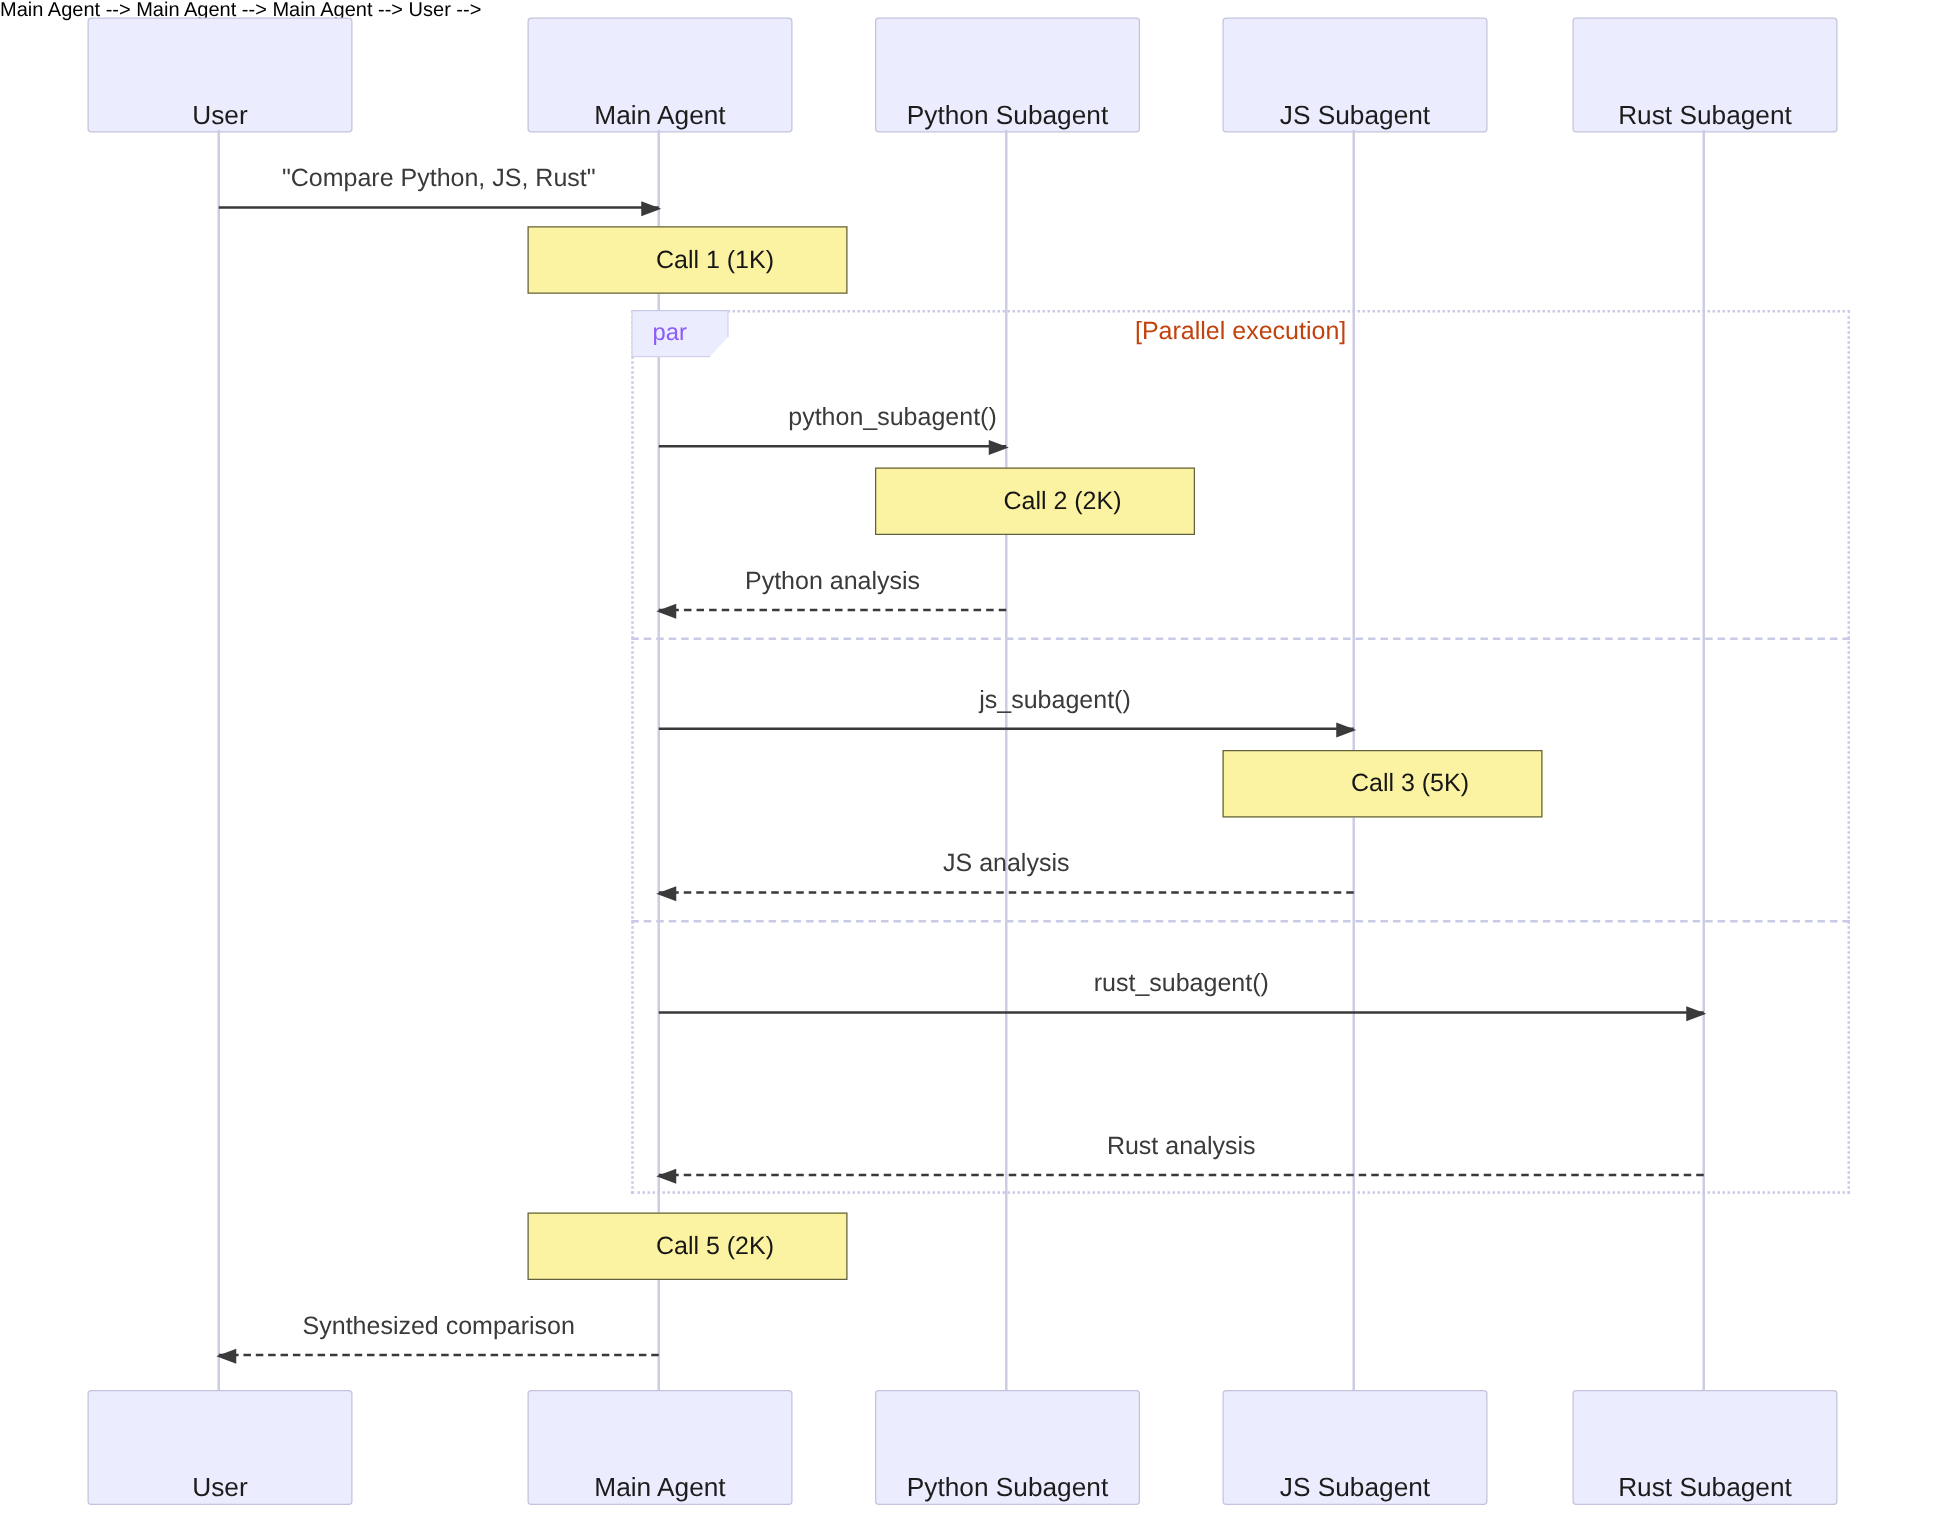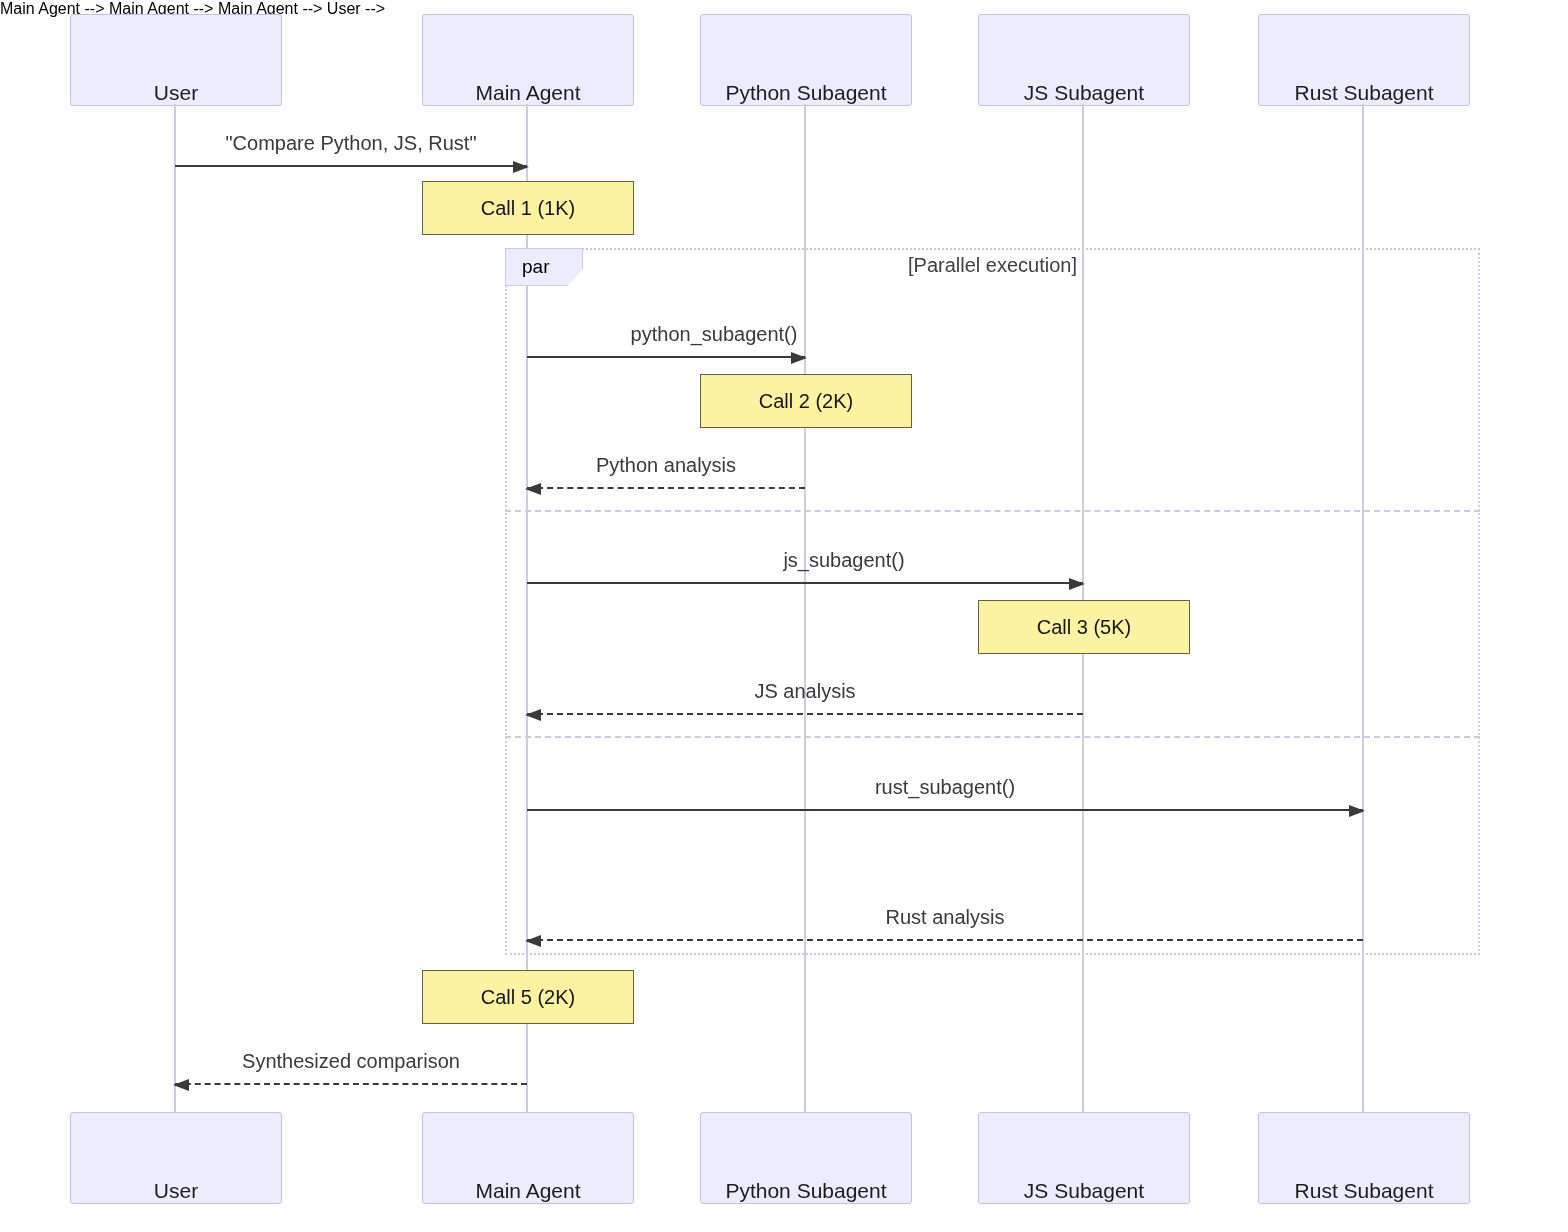--- a/index.html
+++ b/index.html
@@ -13,29 +13,29 @@
              font-size:20px;color:#3a3a3a;}
   .arrow{position:absolute;height:0;border-top:2px solid #3a3a3a;}
   .arrow.dashed{border-top-style:dashed;}
   .head{position:absolute;width:0;height:0;top:-6px;}
   .head.right{right:-2px;border-left:16px solid #3a3a3a;
               border-top:6px solid transparent;border-bottom:6px solid transparent;}
   .head.left{left:-2px;border-right:16px solid #3a3a3a;
              border-top:6px solid transparent;border-bottom:6px solid transparent;}
   .note{position:absolute;width:210px;height:52px;background:#FBF3A2;
         border:1px solid #62623E;display:flex;align-items:center;justify-content:center;
-        font-size:20px;color:#161616;}
+        font-size:20px;color:#161616;padding-left:44px;}
   .par-frame{position:absolute;left:505px;top:248px;width:975px;height:707px;
              border:2px dotted #C9C9E8;box-sizing:border-box;}
   .par-tab{position:absolute;left:505px;top:248px;width:78px;height:38px;background:#ECECFF;
            border:1px solid #C9C9E8;box-sizing:border-box;
            clip-path:polygon(0 0,100% 0,100% 55%,80% 100%,0 100%);
-           display:flex;align-items:center;padding-left:16px;font-size:19px;color:#000000;}
+           display:flex;align-items:center;padding-left:16px;font-size:19px;color:#8b5cf6;}
   .par-title{position:absolute;left:505px;top:254px;width:975px;text-align:center;
-             font-size:20px;color:#404040;}
+             font-size:20px;color:#c2410c;}
   .divider{position:absolute;left:505px;width:975px;height:0;border-top:2px dashed #C9C9E8;}
 </style>
 </head>
 <body>
 
 <div class="diagram">
 
   
   <div class="actor" style="left:70px;top:14px;">
       <span>User</span>

